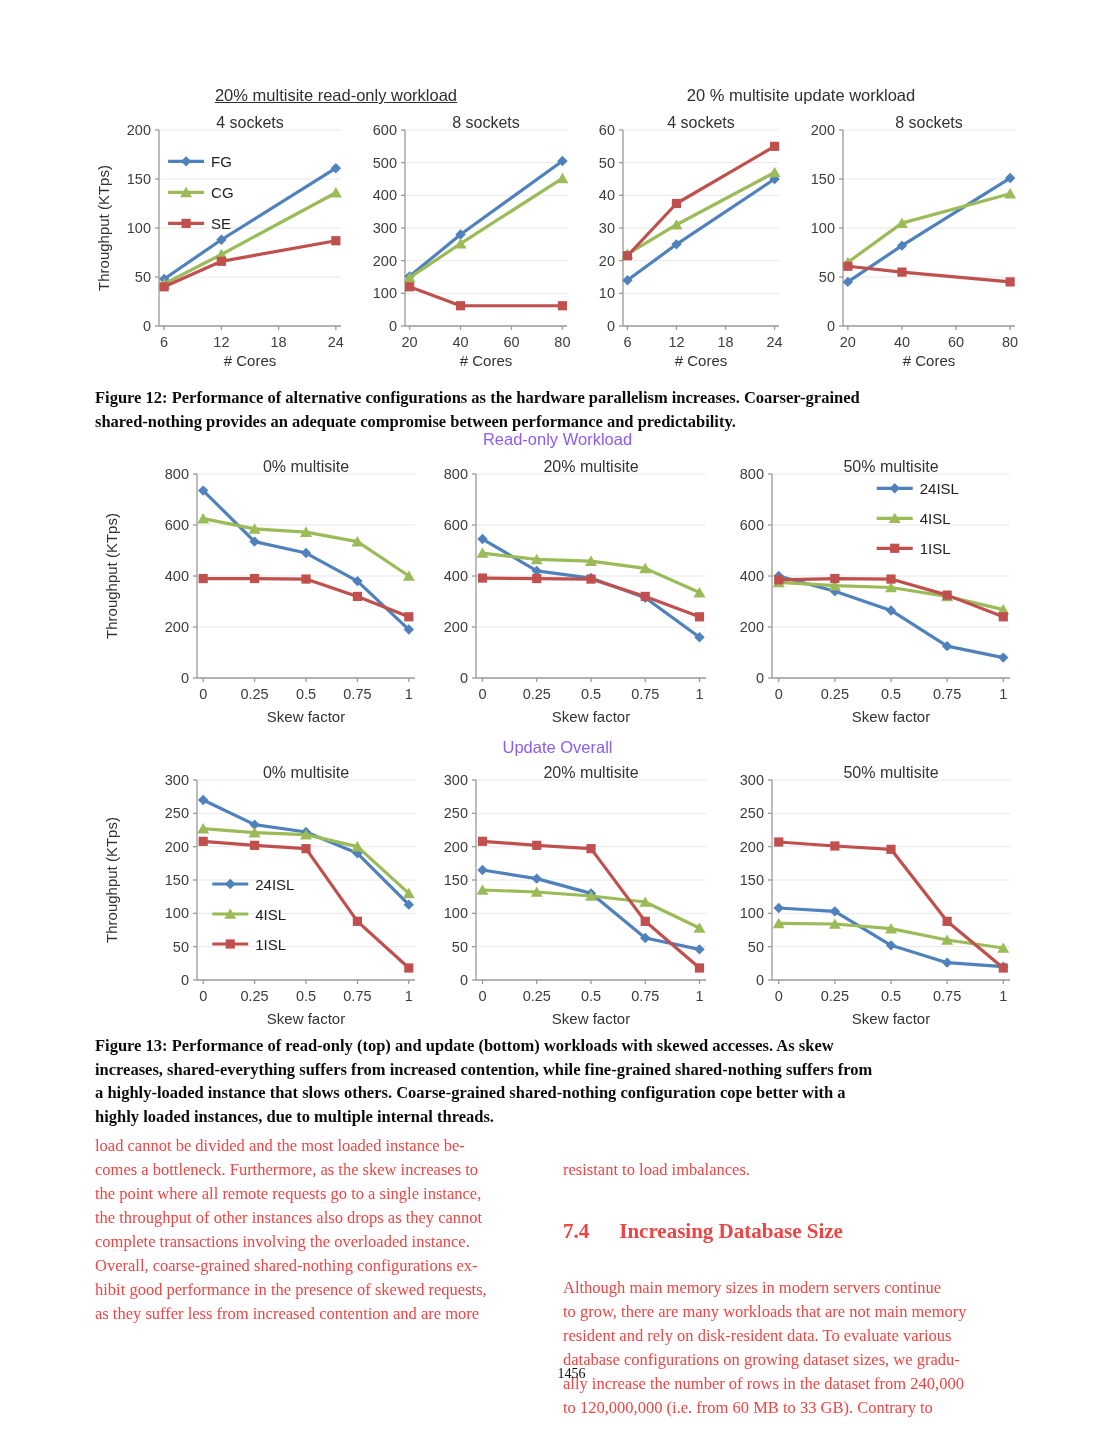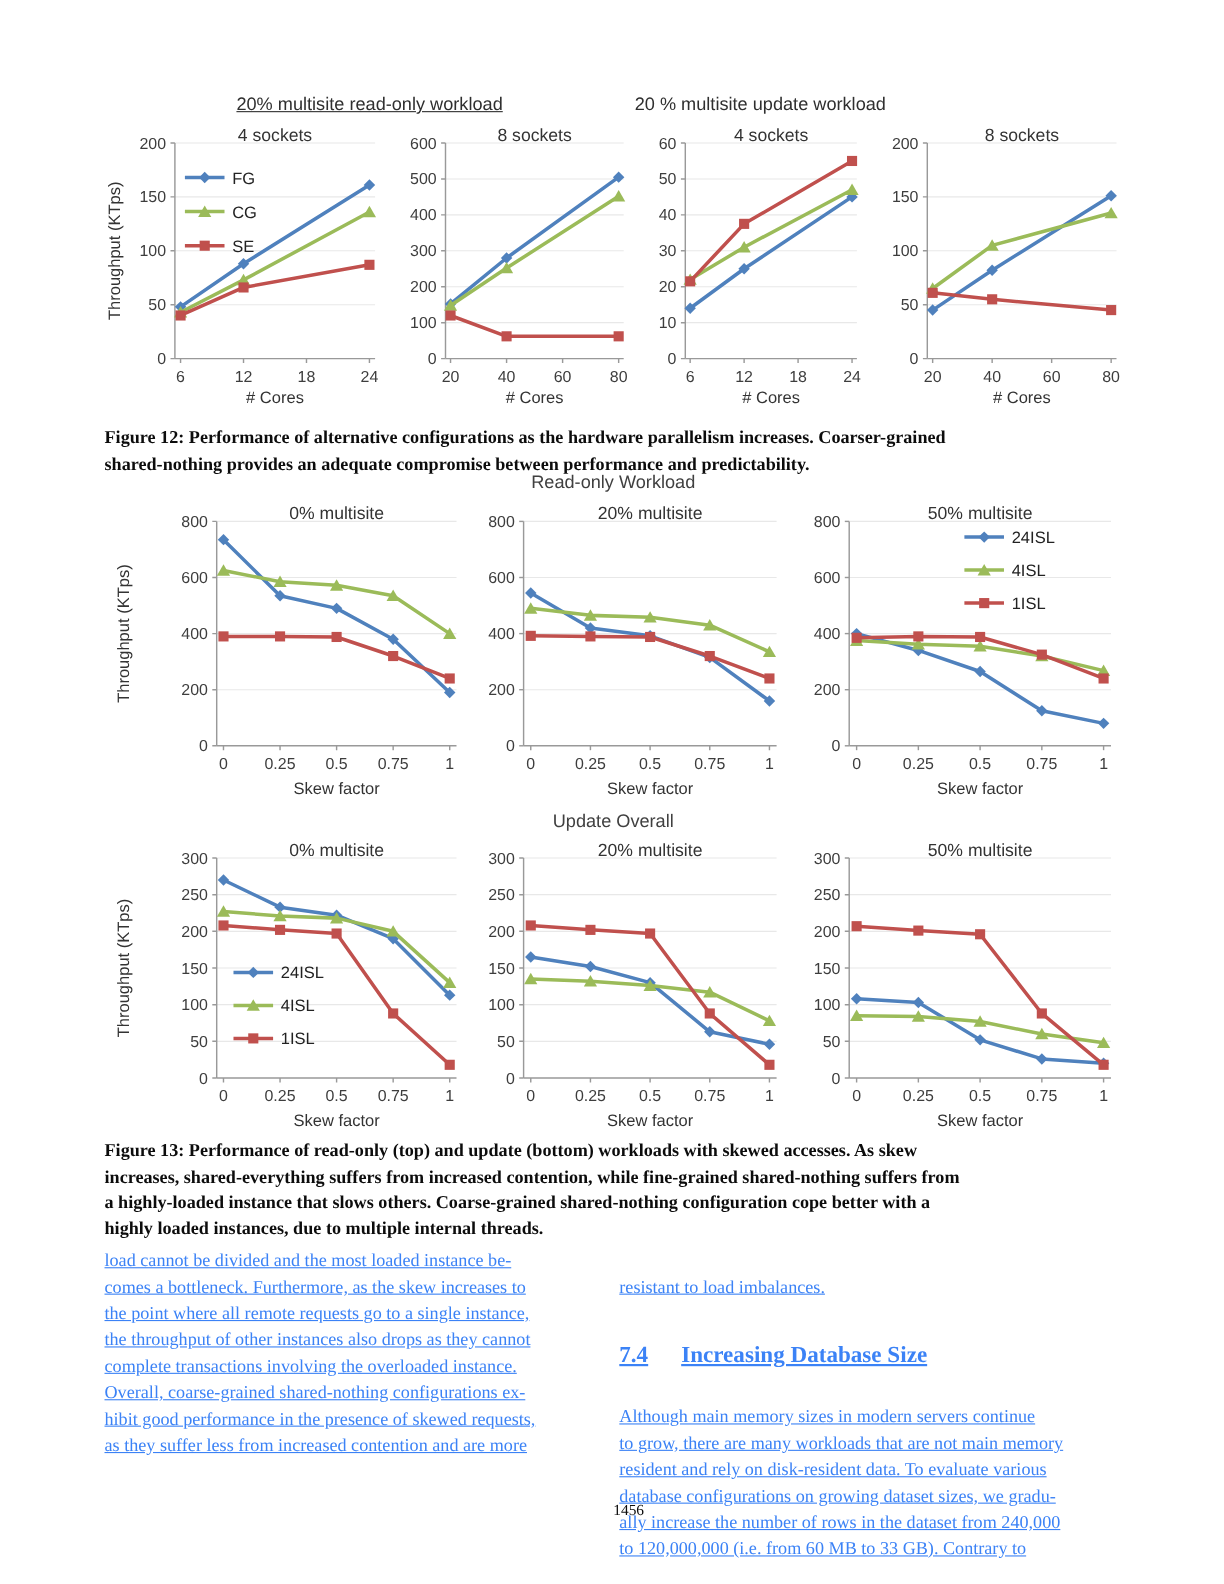--- a/index.html
+++ b/index.html
@@ -4,42 +4,42 @@
 <style>
   html,body{margin:0;padding:0;}
   body{
     width:1113px;height:1440px;position:relative;background:#ffffff;
     font-family:"Liberation Serif",serif;color:#111;overflow:hidden;
   }
   
   .fig12-titles{position:absolute;top:86px;left:95px;width:930px;display:flex;
     font-family:"Liberation Sans",sans-serif;font-size:16.5px;color:#2f2f2f;}
   .gt1{width:482px;text-align:center;text-decoration:underline;}
-  .gt2{flex:1;text-align:left;}
+  .gt2{flex:1;text-align:center;}
   .fig12-charts{position:absolute;top:114px;left:95px;width:930px;display:flex;justify-content:space-between;}
   
   .caption{font-weight:700;font-size:16.5px;line-height:23.5px;white-space:pre-line;color:#0c0c0c;}
   .cap12{position:absolute;top:386px;left:95px;width:930px;font-family:Liberation Serif, serif;}
   .cap13{position:absolute;top:1034px;left:95px;width:930px;}
   
   .wl-heading{position:absolute;left:95px;width:925px;text-align:center;
-    font-family:"Liberation Sans",sans-serif;font-size:16.5px;color:#404040;}
+    font-family:"Liberation Sans",sans-serif;font-size:16.5px;color:#8b5cf6;}
   .h-ro{top:430px;}
   .h-up{top:738px;}
   .fig13-row{position:absolute;left:95px;width:925px;display:flex;justify-content:space-between;}
   .row1{top:458px;}
   .row2{top:764px;}
   .chart{flex:0 0 auto;}
   
   .tick{font-family:"Liberation Sans",sans-serif;font-size:14.5px;fill:#3d3d3d;}
   .ctitle{font-family:"Liberation Sans",sans-serif;font-size:16px;fill:#333;}
   .clabel{font-family:"Liberation Sans",sans-serif;font-size:15px;fill:#333;}
   .clegend{font-family:"Liberation Sans",sans-serif;font-size:15px;fill:#222;}
   
-  .col{position:absolute;font-size:16.5px;line-height:24px;white-space:pre-line;color:#3b82f6;text-decoration:underline;}
+  .col{position:absolute;font-size:16.5px;line-height:24px;white-space:pre-line;color:#ef4444;}
   .col-left{top:1134px;left:95px;width:455px;}
   .col-right{top:1134px;left:563px;width:460px;}
   .para{white-space:pre-line;}
   .sec-heading{font-weight:700;font-size:21px;margin:13px 0 9px 0;white-space:normal;}
   .sec-title{margin-left:30px;}
   .page-number{position:absolute;top:1366px;left:0;width:1113px;text-align:center;font-size:14px;color:#0c0c0c;margin-left:15px;}
 </style>
 </head>
 <body>
 

